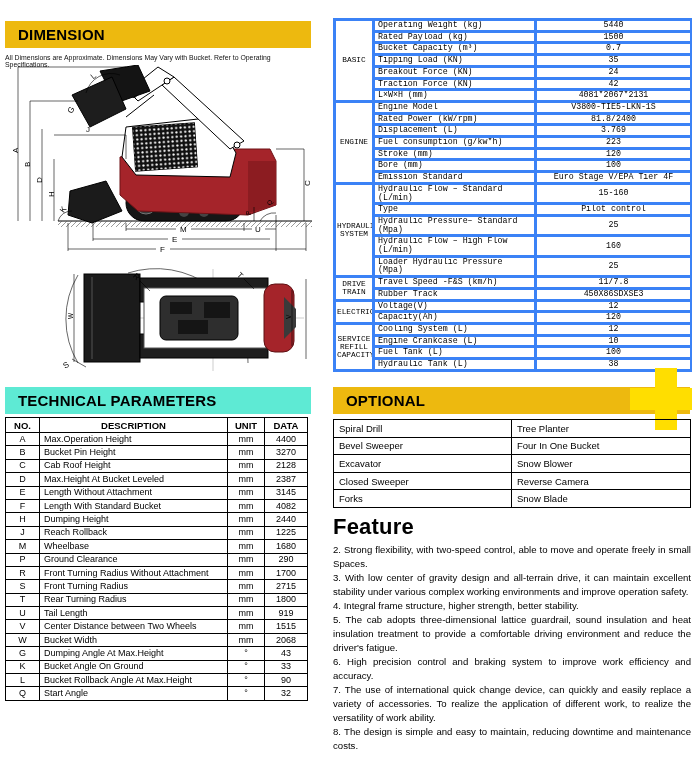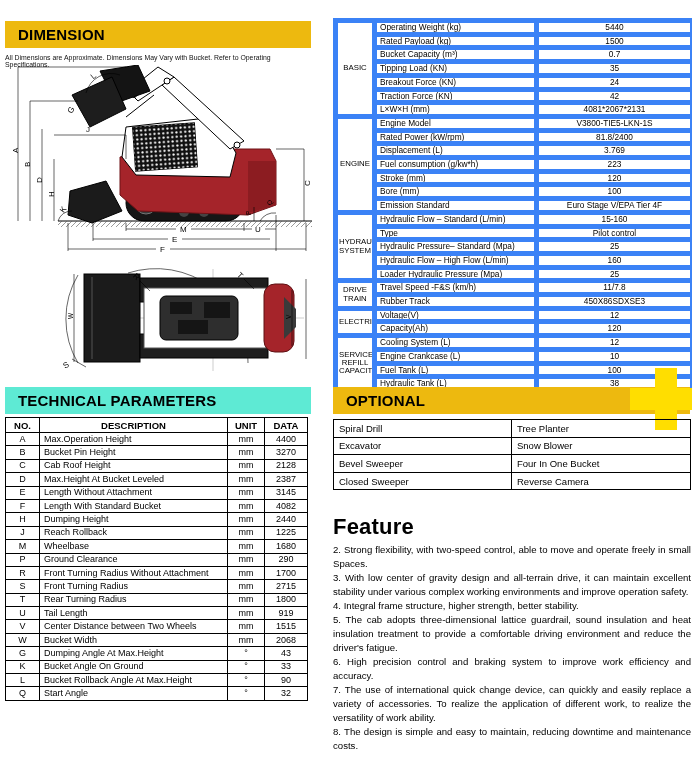--- a/index.html
+++ b/index.html
@@ -12,21 +12,21 @@
     position:absolute; height:27px; display:flex; align-items:center;
     padding-left:13px; font-weight:bold; font-size:15px; letter-spacing:.2px;
   }
   .dim-note {
     position:absolute; left:5px; top:39px; width:306px;
     font-size:6.9px; color:#111;
   }
   
   table { border-collapse:collapse; table-layout:fixed; }
   .spec { position:absolute; left:333px; top:3px; width:357px; }
-  .spec td { border:5px solid #3b82f6; height:11.1px; font-size:8.3px; line-height:1.05; overflow:hidden; }
+  .spec td { border:3px solid #3b82f6; height:11.1px; font-size:8.3px; line-height:1.05; overflow:hidden;font-family:Liberation Mono, monospace; }
   .spec .group-cell { text-align:center; font-size:7.8px; padding:0 1px; }
   .spec .label-cell { text-align:left; padding:0 3px; }
   .spec .value-cell { text-align:center; padding:0 4px; }
   
   .tech { position:absolute; left:5px; top:402px; width:302px; }
   .tech th { border:1.5px solid #000; height:15px; font-size:9.5px; text-align:center; }
   .tech td { border:1px solid #000; height:13.4px; font-size:9px; line-height:1; overflow:hidden; }
   .tech .no-cell, .tech .unit-cell, .tech .data-cell { text-align:center; }
   .tech .desc-cell { text-align:left; padding:0 4px; }
   
@@ -460,30 +460,34 @@
     <colgroup>
         <col style="width:178px">
         <col style="width:179px">
       </colgroup>
     <tbody id="opt-tbody">
         <tr>
           <td class="opt-cell">Spiral Drill</td>
           <td class="opt-cell">Tree Planter</td>
         </tr>
         <tr>
+          <td class="opt-cell">Bevel Sweeper</td>
+          <td class="opt-cell">Four In One Bucket</td>
+        </tr>
+        <tr>
           <td class="opt-cell">Excavator</td>
           <td class="opt-cell">Snow Blower</td>
         </tr>
         <tr>
-          <td class="opt-cell">Bevel Sweeper</td>
-          <td class="opt-cell">Four In One Bucket</td>
-        </tr>
-        <tr>
           <td class="opt-cell">Closed Sweeper</td>
           <td class="opt-cell">Reverse Camera</td>
+        </tr>
+        <tr>
+          <td class="opt-cell">Forks</td>
+          <td class="opt-cell">Snow Blade</td>
         </tr>
       </tbody>
   </table>
 
   <div class="feature">
     <h2>Feature</h2>
     <div id="feature-list">
         <p class="feature-item">2. Strong flexibility, with two-speed control, able to move and operate freely in small Spaces.</p>
         <p class="feature-item">3. With low center of gravity design and all-terrain drive, it can maintain excellent stability under various complex working environments and improve operation safety.</p>
         <p class="feature-item">4. Integral frame structure, higher strength, better stability.</p>

